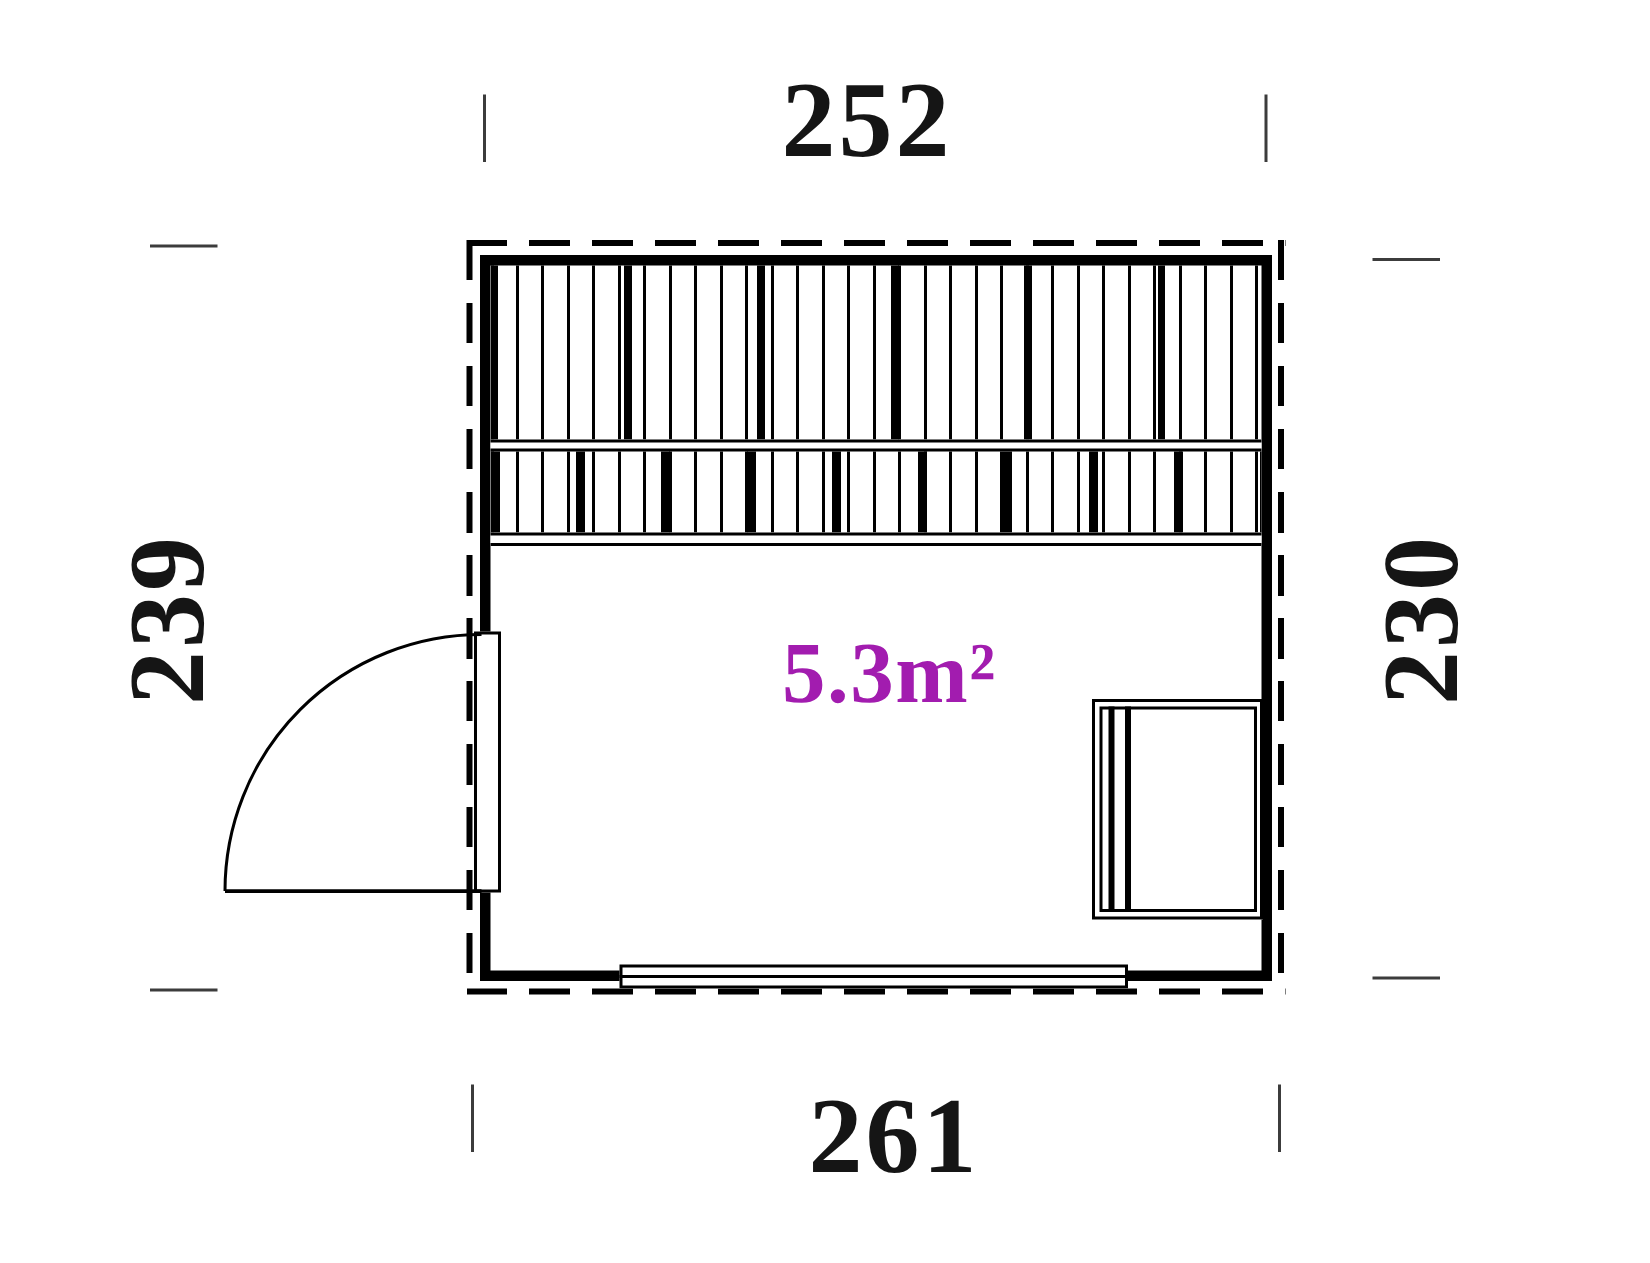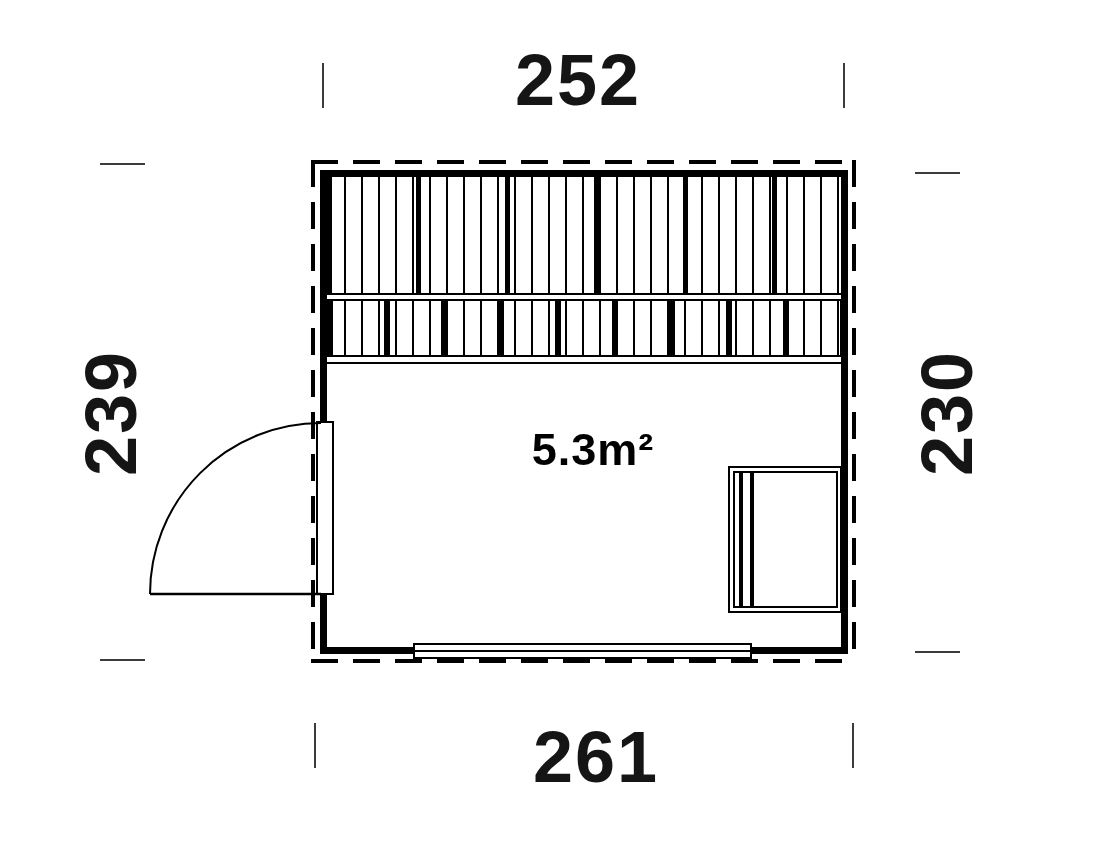--- a/index.html
+++ b/index.html
@@ -4,41 +4,42 @@
 <style>
   html, body { margin: 0; padding: 0; }
   body { background: #ffffff; font-family: "Liberation Sans", sans-serif; }
 
   #plan-canvas {
     position: relative;
     width: 1100px;
     height: 842px;
     background: #ffffff;
     overflow: hidden;
+    font-family: Liberation Serif, serif;
   }
 
   
   .dim-label {
     position: absolute;
     font-weight: 700;
     font-size: 72px;
     letter-spacing: 2px;
     color: #151515;
     white-space: nowrap;
     transform: translate(-50%, -50%);
     line-height: 1;
   }
   .dim-label.rot { transform: translate(-50%, -50%) rotate(-90deg); }
 
   .area-label {
     position: absolute;
     font-weight: 700;
-    font-size: 45px;
+    font-size: 58px;
     letter-spacing: 1px;
-    color: #000000;
+    color: #a21caf;
     white-space: nowrap;
     transform: translate(-50%, -50%);
     line-height: 1;
   }
 
   
   .tick { position: absolute; background: #3c3c3c; }
   .tick.v { width: 2px; height: 45px; }
   .tick.h { width: 45px; height: 2px; }
 

